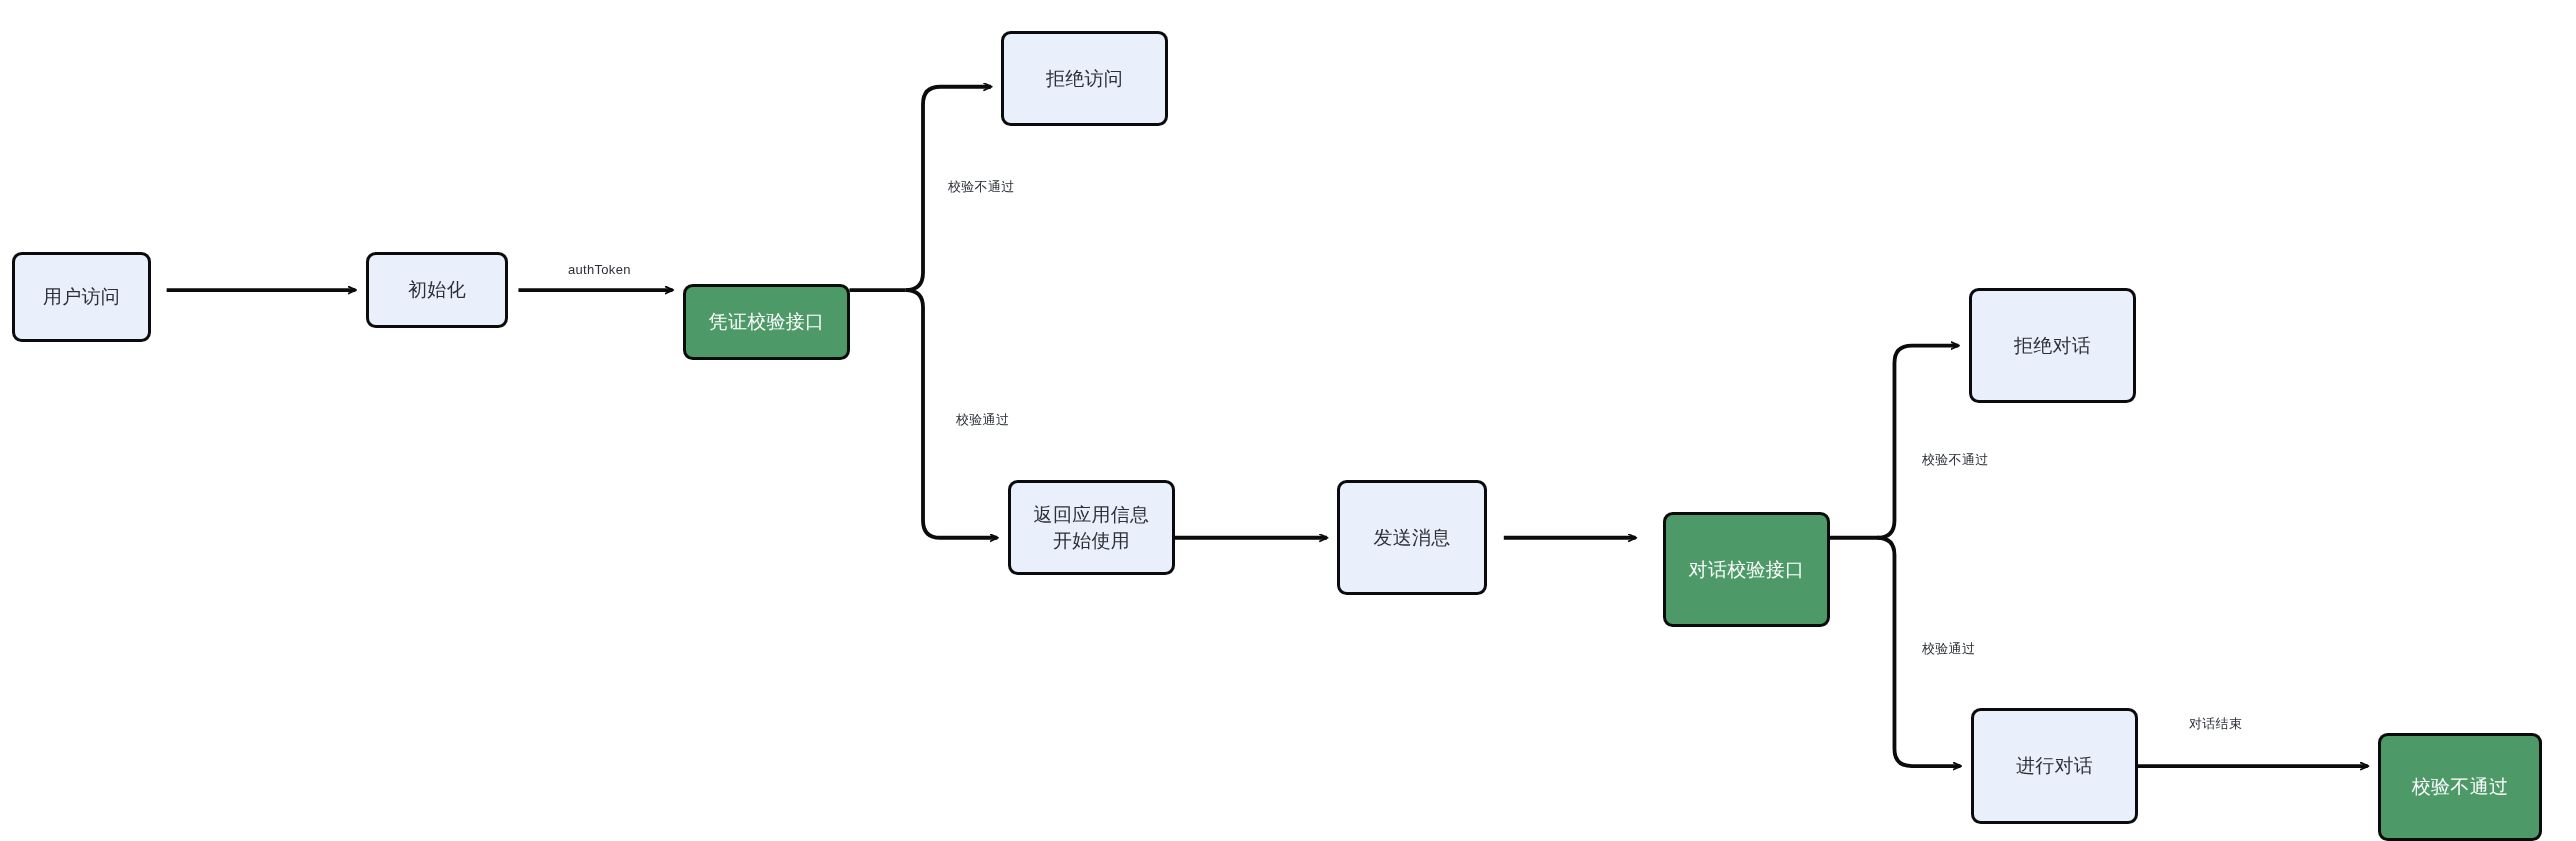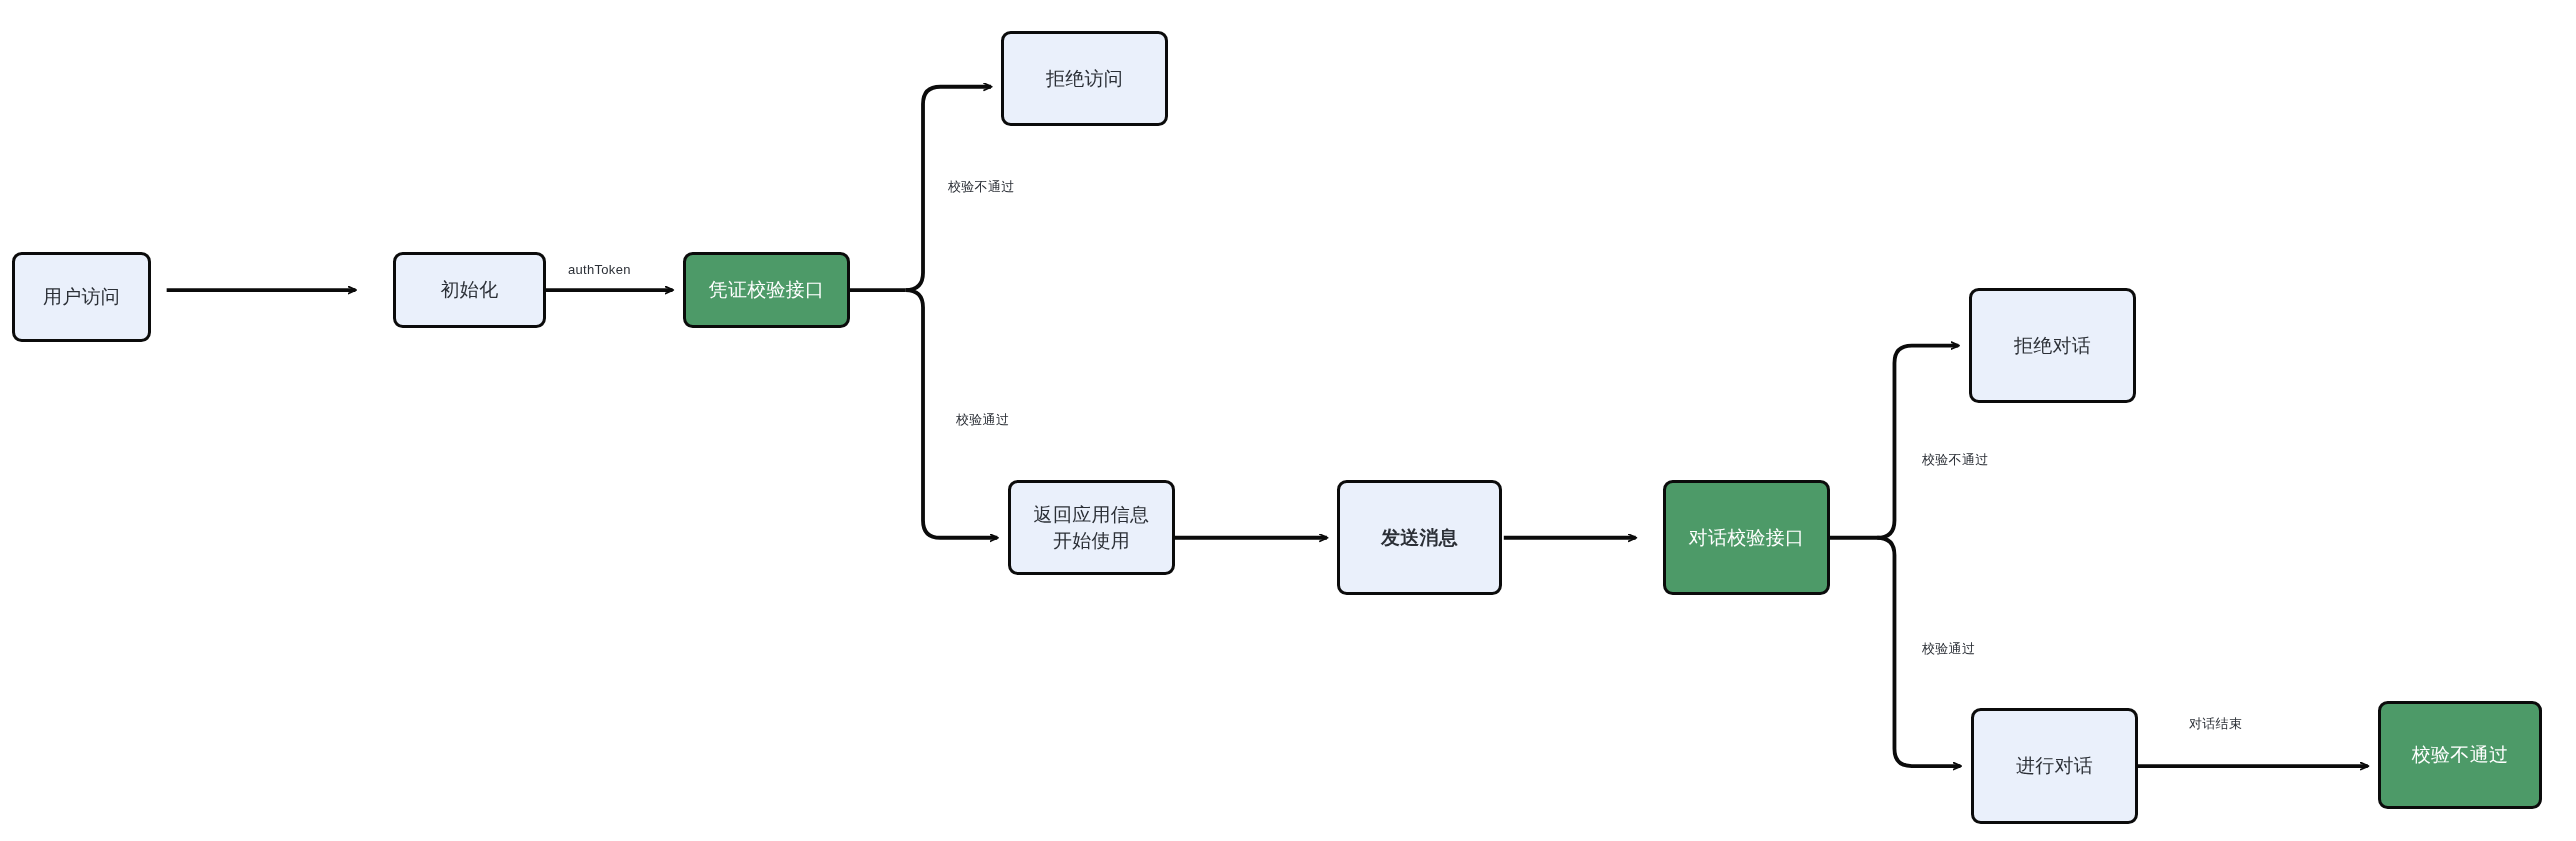--- a/index.html
+++ b/index.html
@@ -36,20 +36,21 @@
     line-height: 1.35;
     z-index: 3;
   }
   .node.fill-light {
     background: #eaf0fb;
     color: #2b2f36;
   }
   .node.fill-green {
     background: #4d9a68;
     color: #ffffff;
+    margin-top: 32px;
   }
   .node .node-label {
     font-size: 19px;
     white-space: pre-line;
     letter-spacing: 0.3px;
   }
   .edge-label {
     position: absolute;
     font-size: 13px;
     color: #2b2f36;
@@ -93,38 +94,38 @@
       <path d="M 2705,775 Q 2730,775 2730,800 L 2730,1079 Q 2730,1104 2755,1104 L 2825,1104" marker-end="url(#arrow)"></path>
 
       <path d="M 3080,1104 L 3412,1104" marker-end="url(#arrow)"></path>
     </g>
   </svg>
 
   <div class="node fill-light" style="left:12px; top:252px; width:139px; height:90px;">
     <span class="node-label">用户访问</span>
   </div>
 
-  <div class="node fill-light" style="left:366px; top:252px; width:153px; height:76px;margin-left:27px;">
+  <div class="node fill-light" style="left:366px; top:252px; width:142px; height:76px;">
     <span class="node-label">初始化</span>
   </div>
 
   <div class="node fill-green" style="left:683px; top:252px; width:167px; height:76px;">
     <span class="node-label">凭证校验接口</span>
   </div>
 
   <div class="node fill-light" style="left:1001px; top:31px; width:167px; height:95px;">
     <span class="node-label">拒绝访问</span>
   </div>
 
   <div class="node fill-light" style="left:1008px; top:480px; width:167px; height:95px;">
     <span class="node-label">返回应用信息
 开始使用</span>
   </div>
 
-  <div class="node fill-light" style="left:1337px; top:480px; width:165px; height:115px;font-weight:bold;">
+  <div class="node fill-light" style="left:1337px; top:480px; width:150px; height:115px;">
     <span class="node-label">发送消息</span>
   </div>
 
   <div class="node fill-green" style="left:1663px; top:480px; width:167px; height:115px;">
     <span class="node-label">对话校验接口</span>
   </div>
 
   <div class="node fill-light" style="left:1971px; top:708px; width:167px; height:116px;">
     <span class="node-label">进行对话</span>
   </div>

